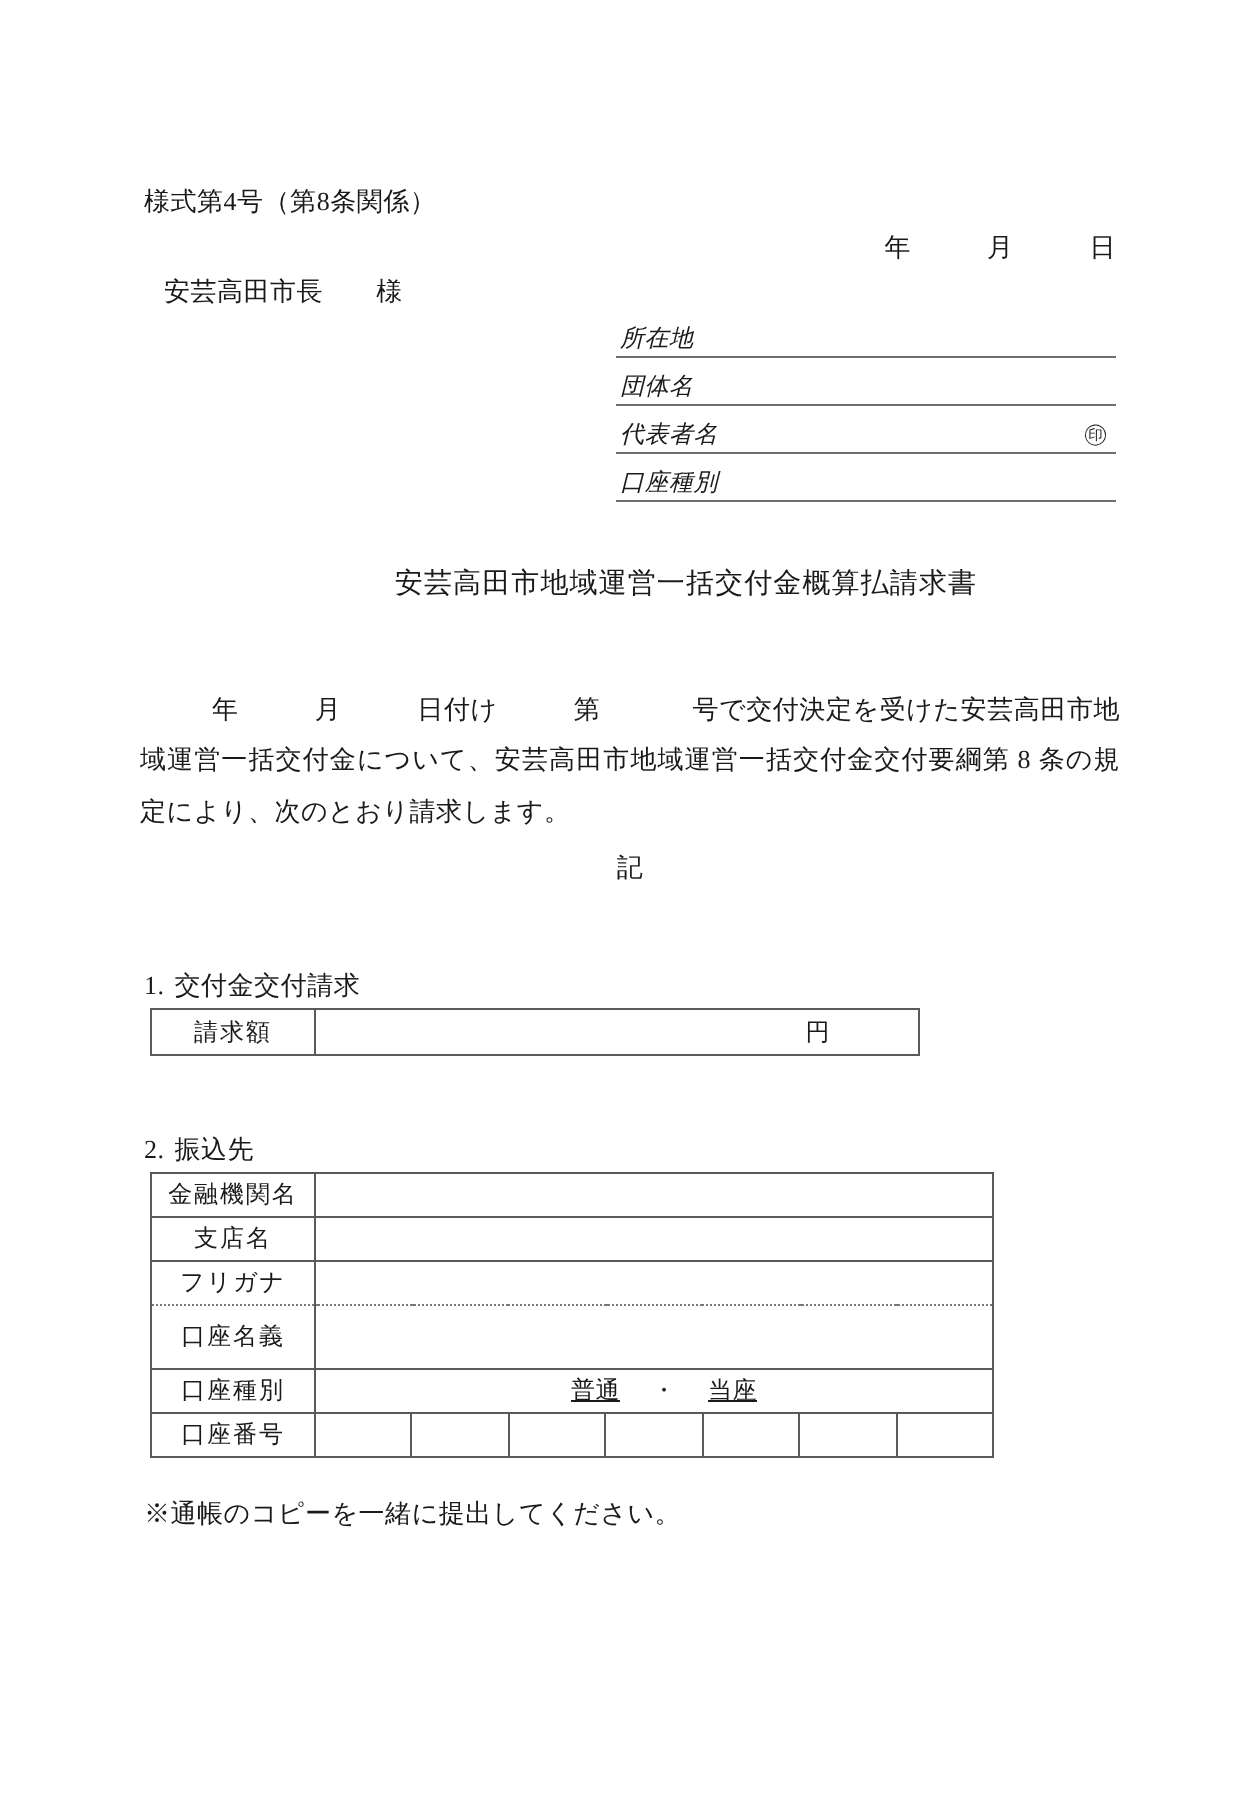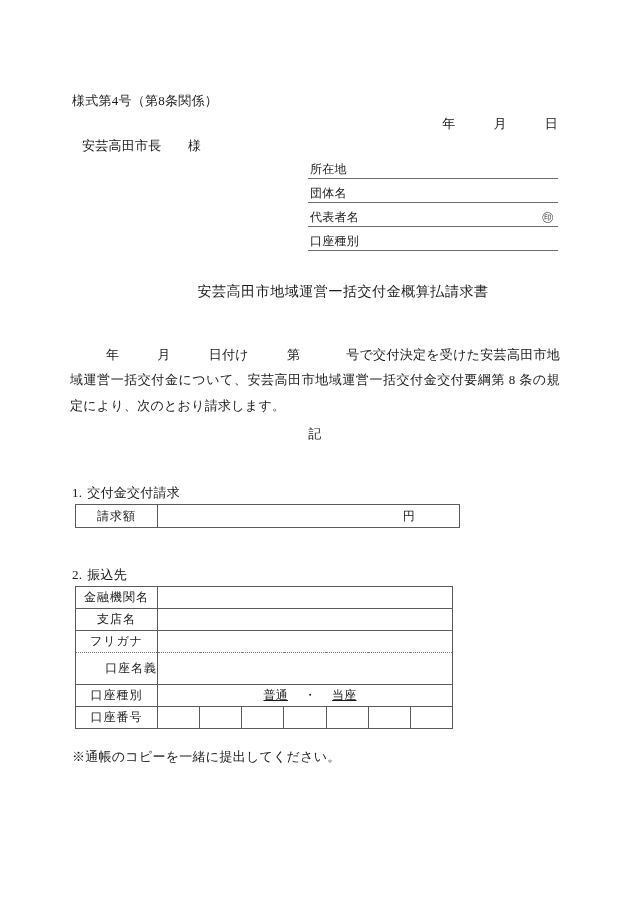--- a/index.html
+++ b/index.html
@@ -64,20 +64,21 @@
     position: relative;
     height: 23px;
     border-bottom: 1px solid #6e6e6e;
     font-size: 12px;
   }
   .applicant-row .lbl {
     position: absolute;
     left: 2px;
     bottom: 3px;
     line-height: 1;
+    font-style: italic;
   }
   .applicant-row .seal {
     position: absolute;
     right: 4px;
     bottom: 3px;
     line-height: 1;
     font-size: 12px;
   }
 
   
@@ -153,25 +154,25 @@
   #claim-table .yen {
     display: block;
     text-align: right;
     padding-right: 44px;
   }
 
   
   #bank-table {
     left: 75px;
     top: 586px;
-    width: 378px;
+    width: 422px;
   }
   #bank-table td { height: 21px; }
   #bank-table tr.furigana-row td { border-bottom: 1px dotted #777; }
-  #bank-table tr.meigi-row td { border-top: none; height: 31px; text-align: right; }
+  #bank-table tr.meigi-row td { border-top: none; height: 31px; }
   #bank-table tr.meigi-row td.label-cell { vertical-align: middle; }
   #bank-table .kind-choices {
     display: block;
     text-align: center;
     padding-left: 10px;
     text-decoration: underline;
   }
   #bank-table .kind-choices .mid { display: inline-block; width: 44px; text-align: center; }
   #bank-table td.digit-cell { width: 33px; }
 

